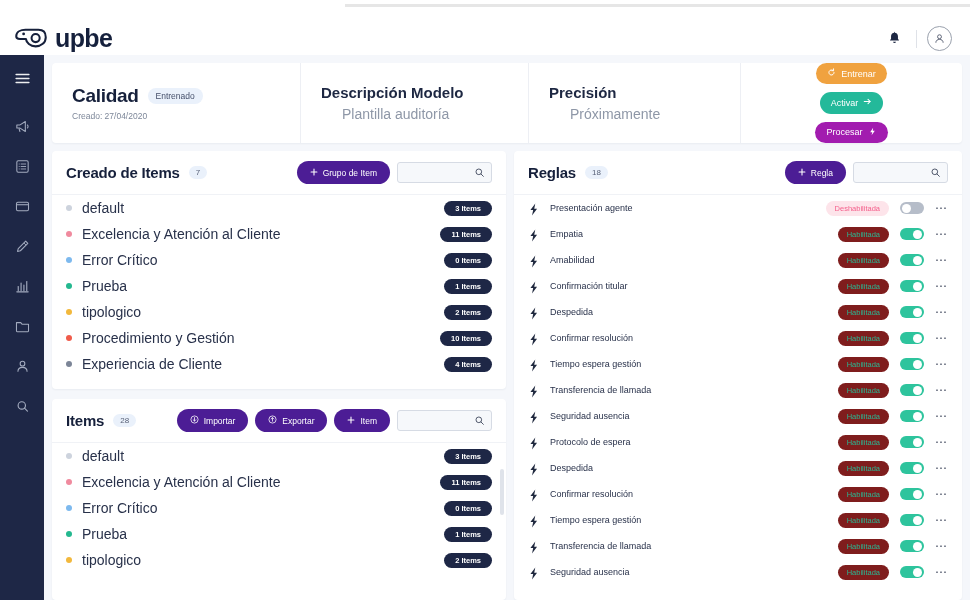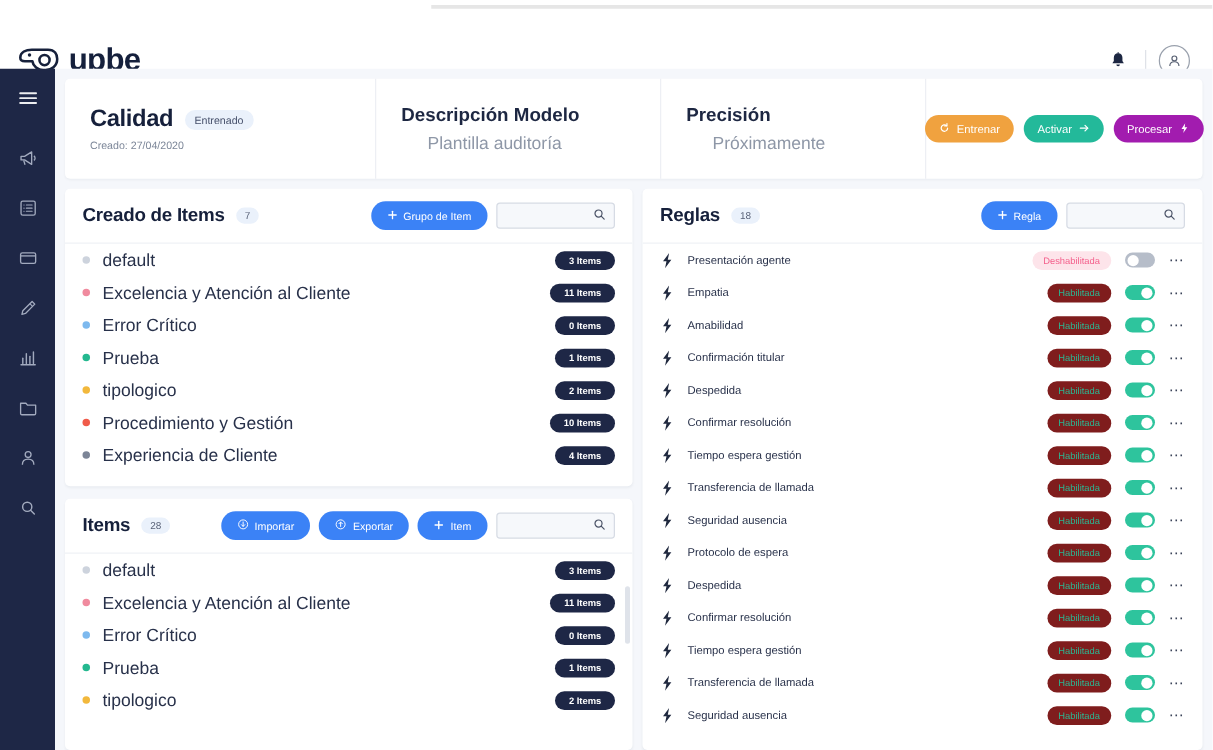--- a/index.html
+++ b/index.html
@@ -12,21 +12,21 @@
   #app { position: relative; width: 970px; height: 600px; background:#fff; }
 
   
   .top-strip {
     position:absolute; left:345px; top:4px; width:625px; height:3px;
     background:#e6e6e6;
   }
 
   
   .brand-bar {
-    position:absolute; left:0; top:26px; width:970px; height:45px;
+    position:absolute; left:0; top:16px; width:970px; height:45px;
     display:flex; align-items:center; justify-content:space-between;
     padding:0 18px 0 14px; background:#fff;
   }
   .brand { display:flex; align-items:center; gap:7px; }
   .brand-logo { width:34px; height:24px; flex:0 0 auto; }
   .brand-name {
     font-size:25px; font-weight:bold; color:#15203c; letter-spacing:-0.6px;
   }
   .header-right { display:flex; align-items:center; gap:10px; }
   .bell-btn { width:24px;height:24px; display:flex;align-items:center;justify-content:center; }
@@ -60,21 +60,21 @@
   .summary {
     background:#fff; border-radius:4px; height:80px;
     display:flex; align-items:stretch; box-shadow:0 1px 2px rgba(20,30,60,.05);
   }
   .sum-cell { display:flex; flex-direction:column; justify-content:center; padding:0 20px; }
   .sum-cell.c1 { width:248px; }
   .sum-cell.c2 { width:228px; border-left:1px solid #edeff4; }
   .sum-cell.c3 { flex:1; border-left:1px solid #edeff4; }
   .sum-cell.actions {
     width:222px; border-left:1px solid #edeff4;
-    flex-direction:row; align-items:center; gap:8px; padding:0 14px;
+    flex-direction:column; align-items:center; gap:8px; padding:0 14px;
   }
   .title-row { display:flex; align-items:center; gap:9px; }
   .big-title { font-size:19px; font-weight:bold; color:#16203b; letter-spacing:-.3px; }
   .pill-trained {
     background:#eaf1fb; color:#46506b; font-size:8.5px;
     padding:3px 8px; border-radius:9px; white-space:nowrap;
   }
   .sub-muted { font-size:8.5px; color:#7d8799; margin-top:4px; }
   .sum-label { font-size:15px; font-weight:bold; color:#1d2742; }
   .sum-value { font-size:14px; color:#8e97a7; margin-top:5px;margin-left:21px; }
@@ -103,21 +103,21 @@
     border-bottom:1px solid #f0f2f6; flex:0 0 auto;
   }
   .panel-title { font-size:15px; font-weight:bold; color:#16203b; letter-spacing:-.2px; }
   .count-chip {
     margin-left:9px; background:#eaf1fb; color:#5a6379; font-size:8px;
     border-radius:8px; padding:2px 7px;
   }
   .head-spacer { flex:1; }
   .head-tools { display:flex; align-items:center; gap:7px; }
   .btn-pink {
-    background:#3b82f6; border:none; border-radius:12px; height:23px;
+    background:#4c1d95; border:none; border-radius:12px; height:23px;
     padding:0 13px; color:#fff; font-size:8.5px; cursor:pointer;
     display:inline-flex; align-items:center; gap:5px; white-space:nowrap;
     font-family:"Liberation Sans", sans-serif;
   }
   .search-box {
     width:95px; height:21px; border:1px solid #d6dbe4; border-radius:3px;
     background:#f6f8fb; display:flex; align-items:center;
     justify-content:flex-end; padding:0 6px;
   }
 

